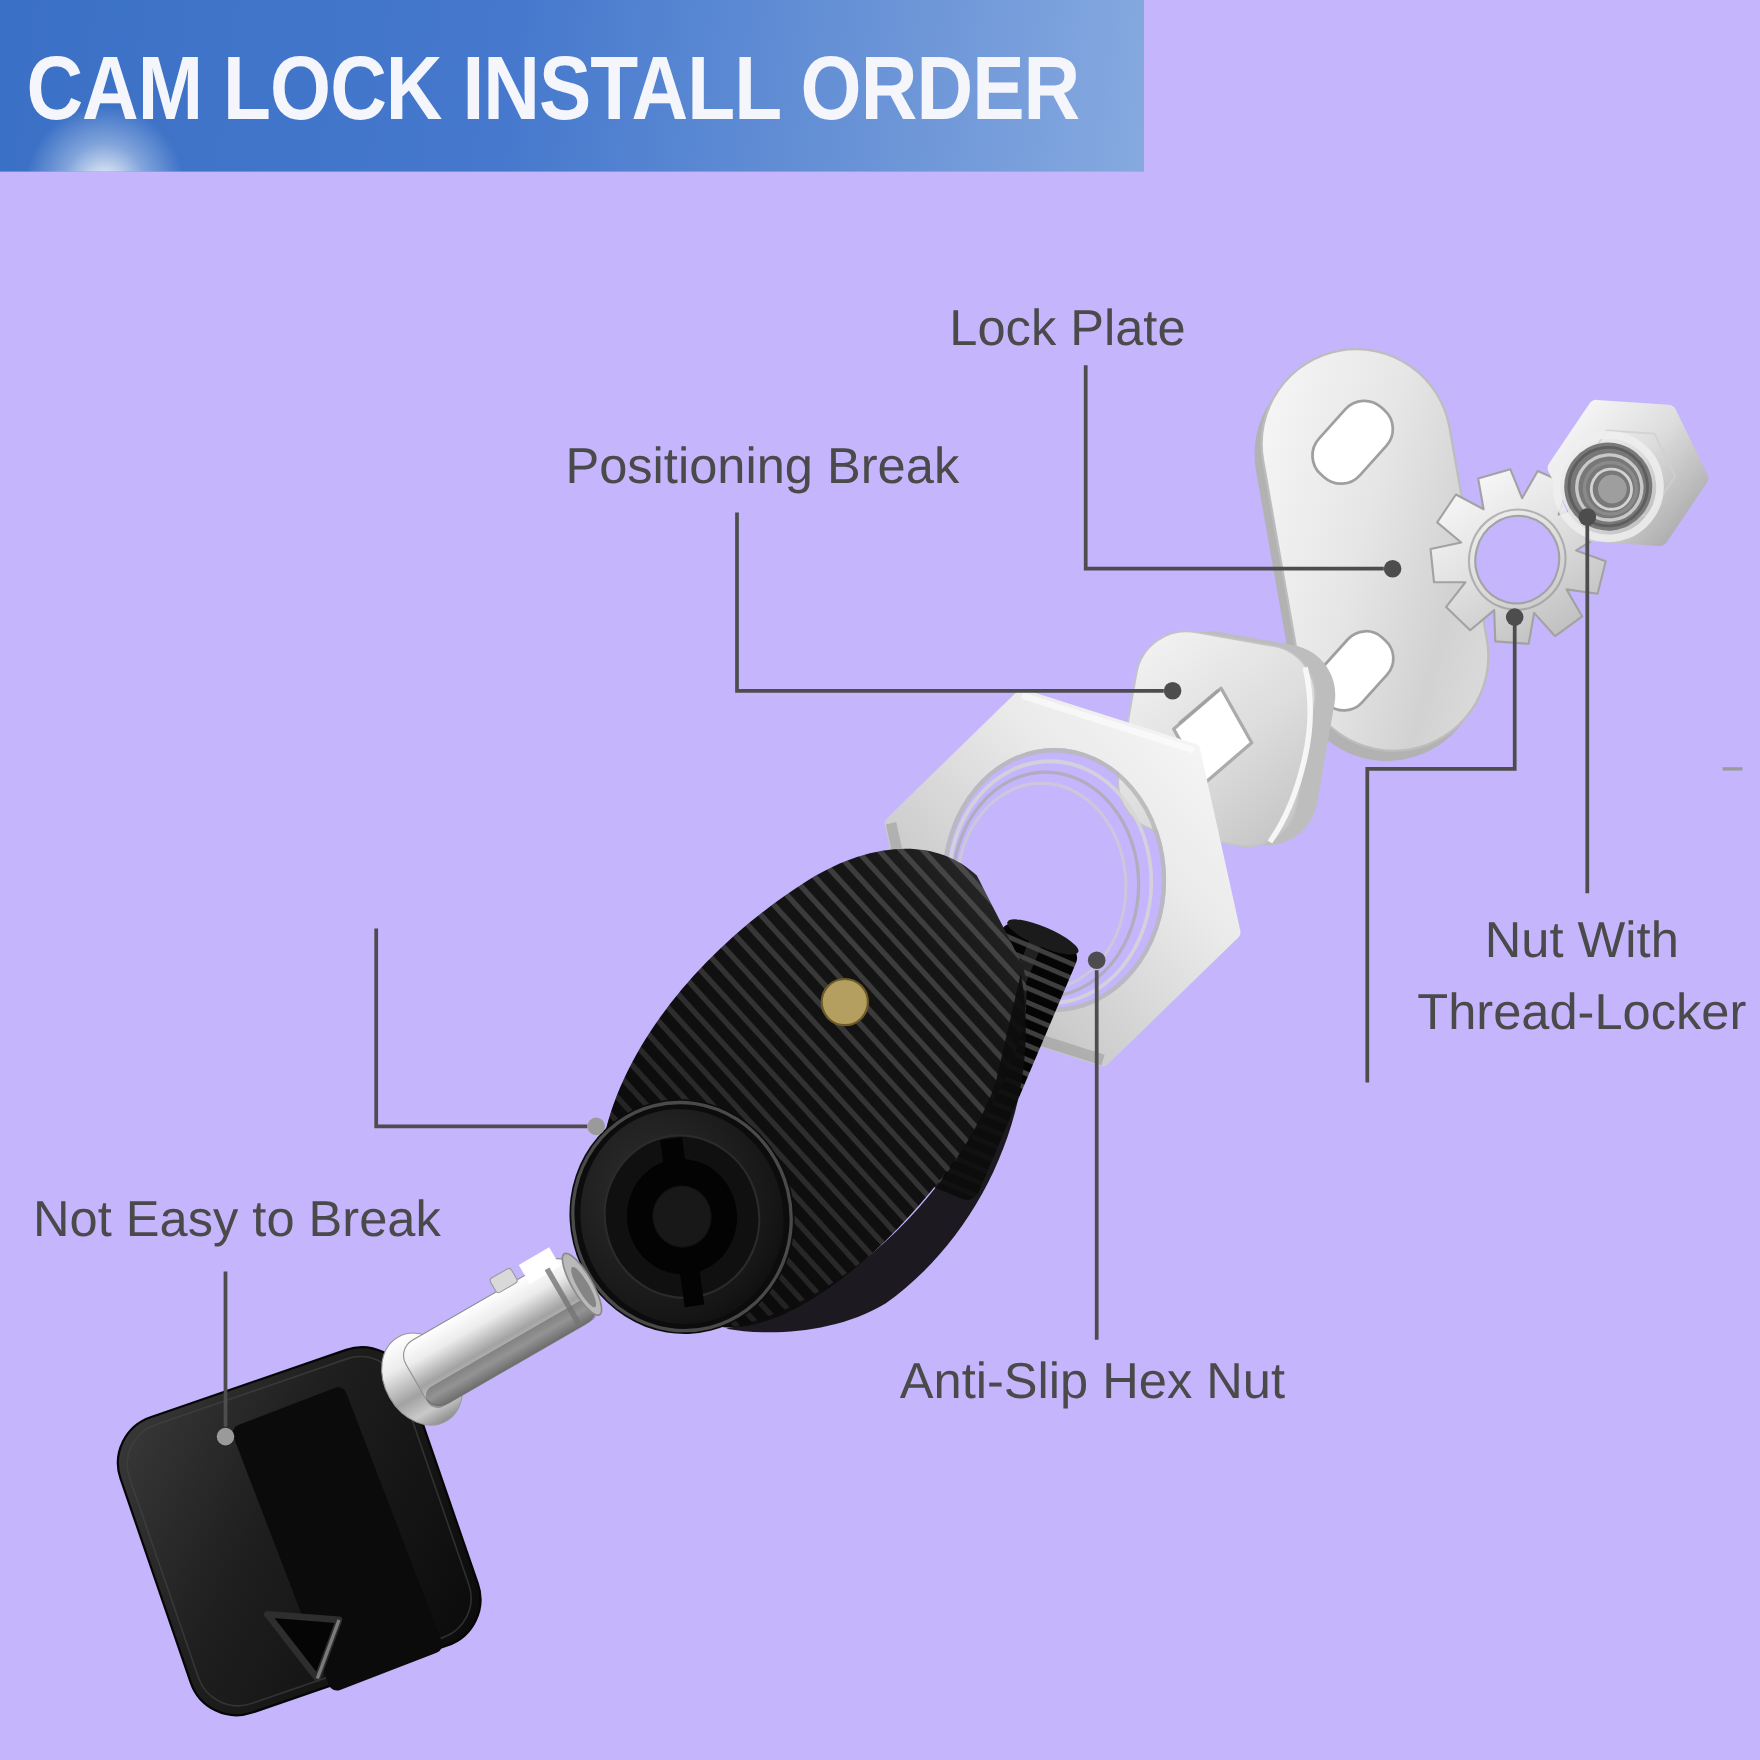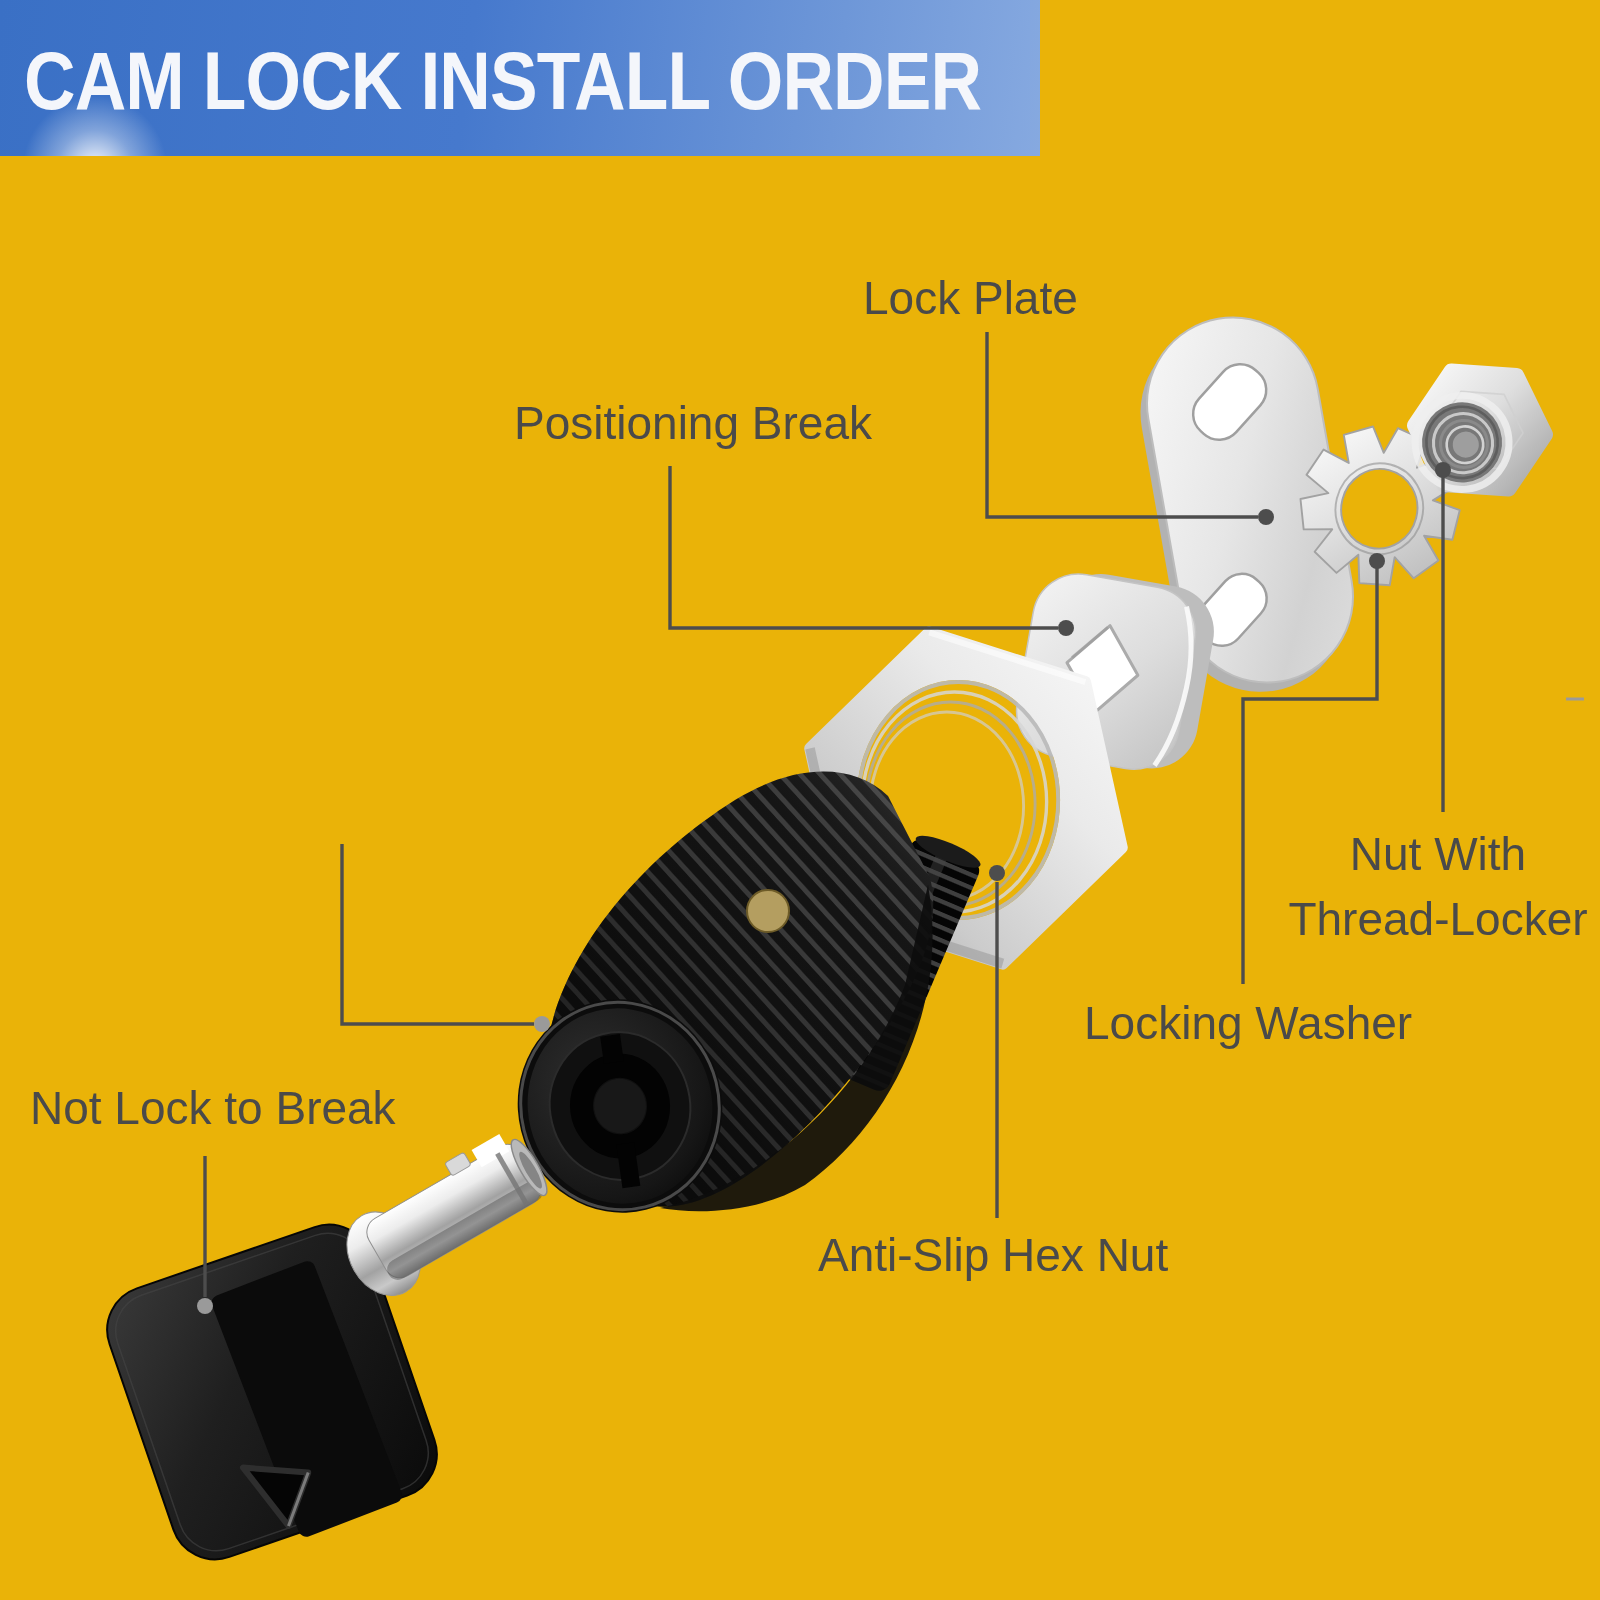--- a/index.html
+++ b/index.html
@@ -1,16 +1,16 @@
 <!DOCTYPE html>
 <html><head>
 <meta charset="utf-8">
 <style>
   html,body{margin:0;padding:0;background:#ffffff;}
-  #stage{position:relative;width:1600px;height:1600px;background:#eab308;overflow:hidden;
+  #stage{position:relative;width:1600px;height:1600px;background:#c4b5fd;overflow:hidden;
          font-family:"Liberation Sans", sans-serif;}
   .banner{position:absolute;left:0;top:0;width:1040px;height:156px;
     background:
       radial-gradient(circle at 95px 168px, rgba(255,255,255,.95) 0px, rgba(255,255,255,.35) 38px, rgba(255,255,255,0) 72px),
       linear-gradient(97deg,#3a70c5 0%,#4679cd 45%,#6e97d8 80%,#86a9e0 100%);}
   .banner-title{position:absolute;left:24px;top:34px;font-size:82px;font-weight:700;
     color:#f4f6fb;white-space:nowrap;letter-spacing:-1px;
     transform:scaleX(.87);transform-origin:left top;}
   .lbl{position:absolute;font-size:46px;font-weight:400;color:#4a4a4a;
        white-space:nowrap;line-height:1.0;}
@@ -211,21 +211,20 @@
       <circle cx="542" cy="1024" r="8" fill="#9a9a9a"></circle>
       <circle cx="205" cy="1306" r="8" fill="#9a9a9a"></circle>
       <circle cx="997" cy="873" r="8" fill="#4d4d4d"></circle>
       <circle cx="1377" cy="561" r="8" fill="#4d4d4d"></circle>
       <circle cx="1443" cy="470" r="8" fill="#4d4d4d"></circle>
     </g>
   </svg>
 
   <div class="lbl" style="left:863px;top:275px;">Lock Plate</div>
   <div class="lbl" style="left:514px;top:400px;">Positioning Break</div>
-  <div class="lbl" style="left:30px;top:1085px;">Not Lock to Break</div>
+  <div class="lbl" style="left:30px;top:1085px;">Not Easy to Break</div>
   <div class="lbl" style="left:818px;top:1232px;">Anti-Slip Hex Nut</div>
-  <div class="lbl" style="left:1084px;top:1000px;">Locking Washer</div>
   <div class="lbl lbl-center" id="nut-label" style="left:1263px;top:822px;">
     <div>Nut With</div>
     <div>Thread-Locker</div>
   </div>
 
 </div>
 
 </body></html>

